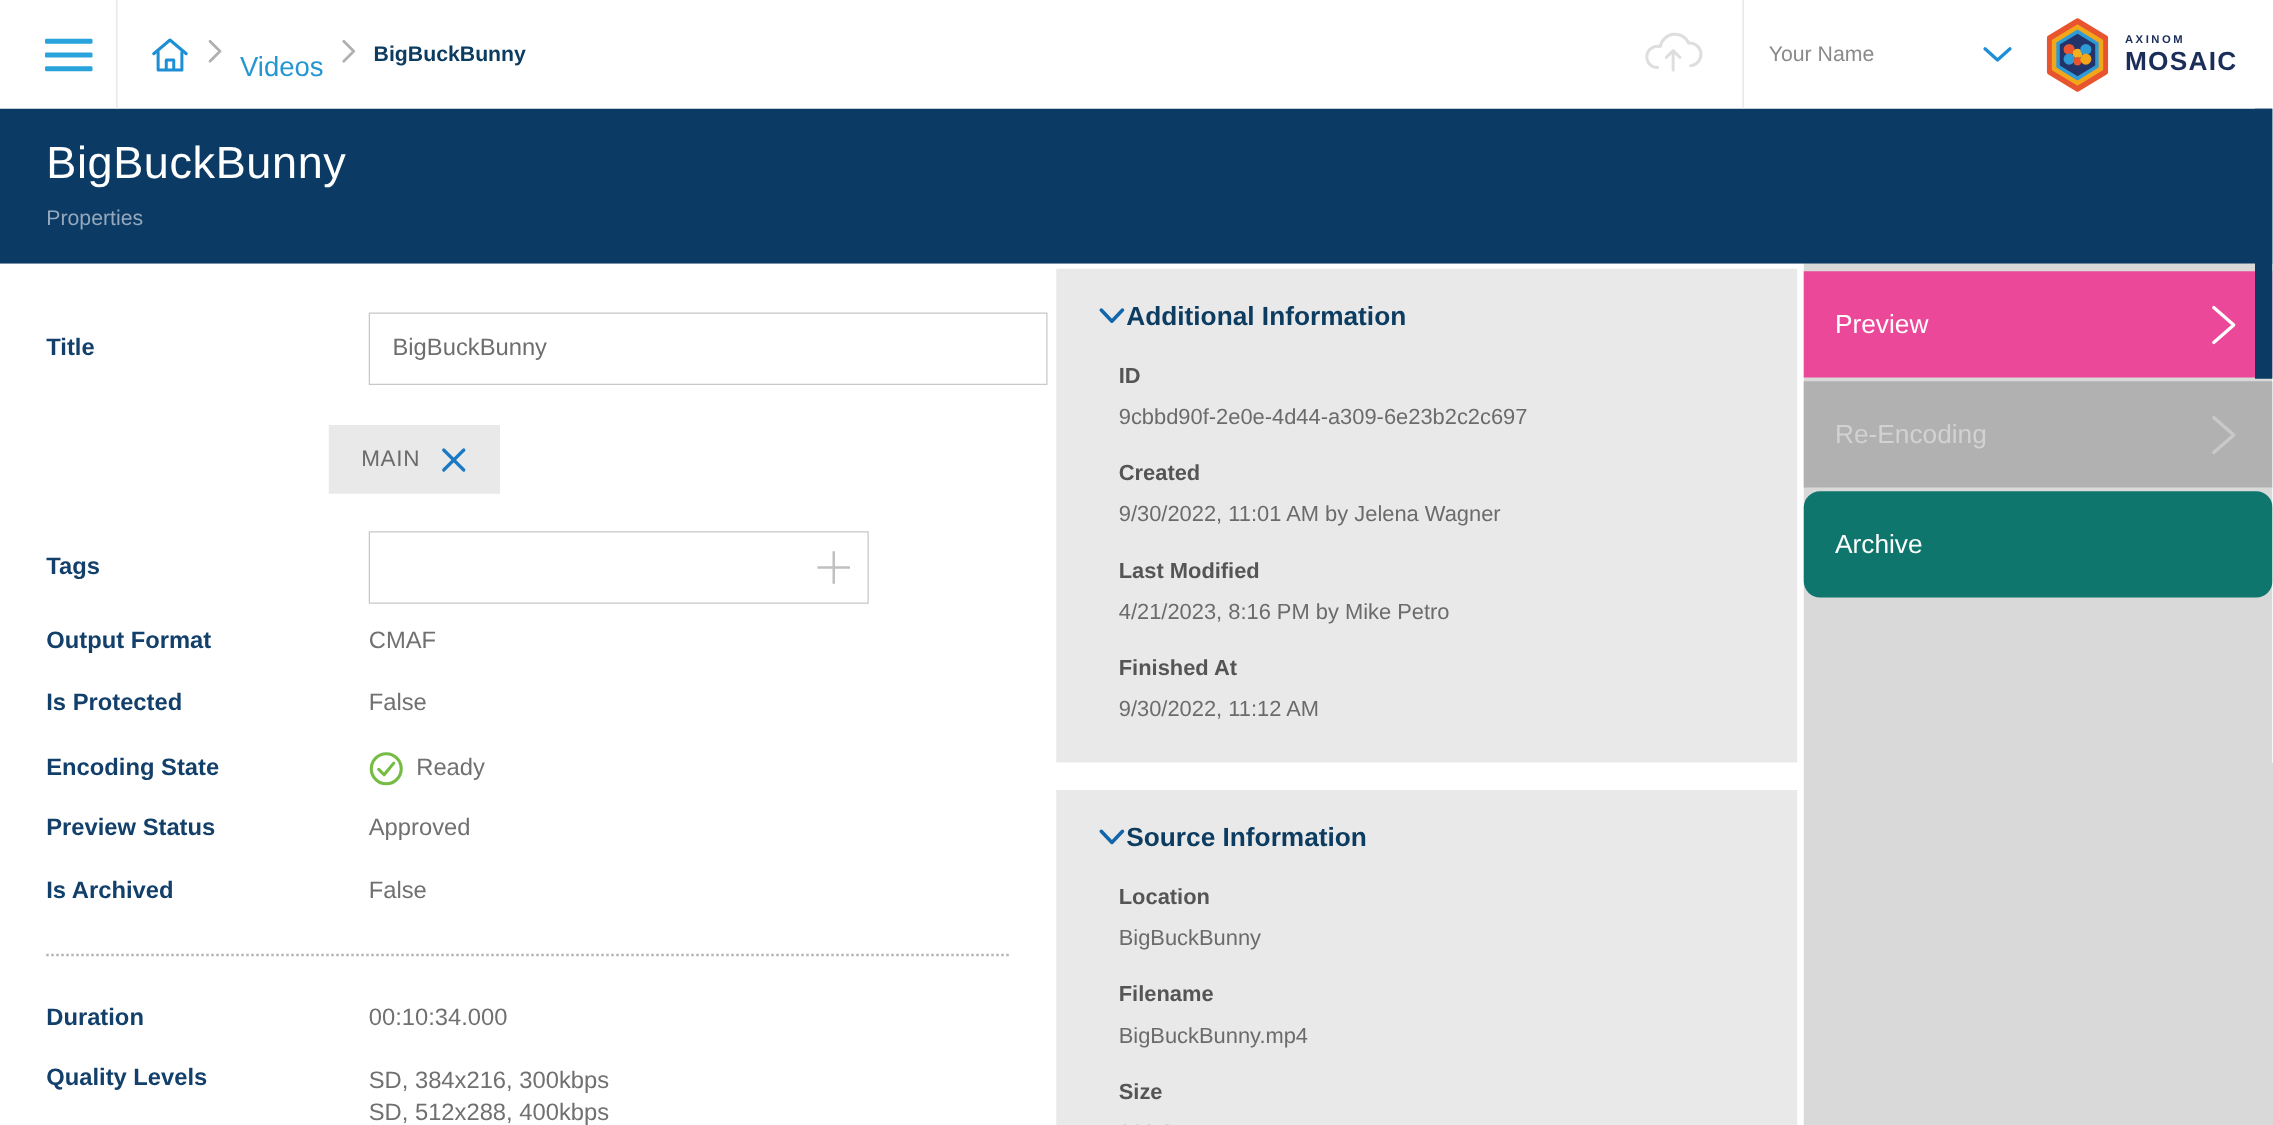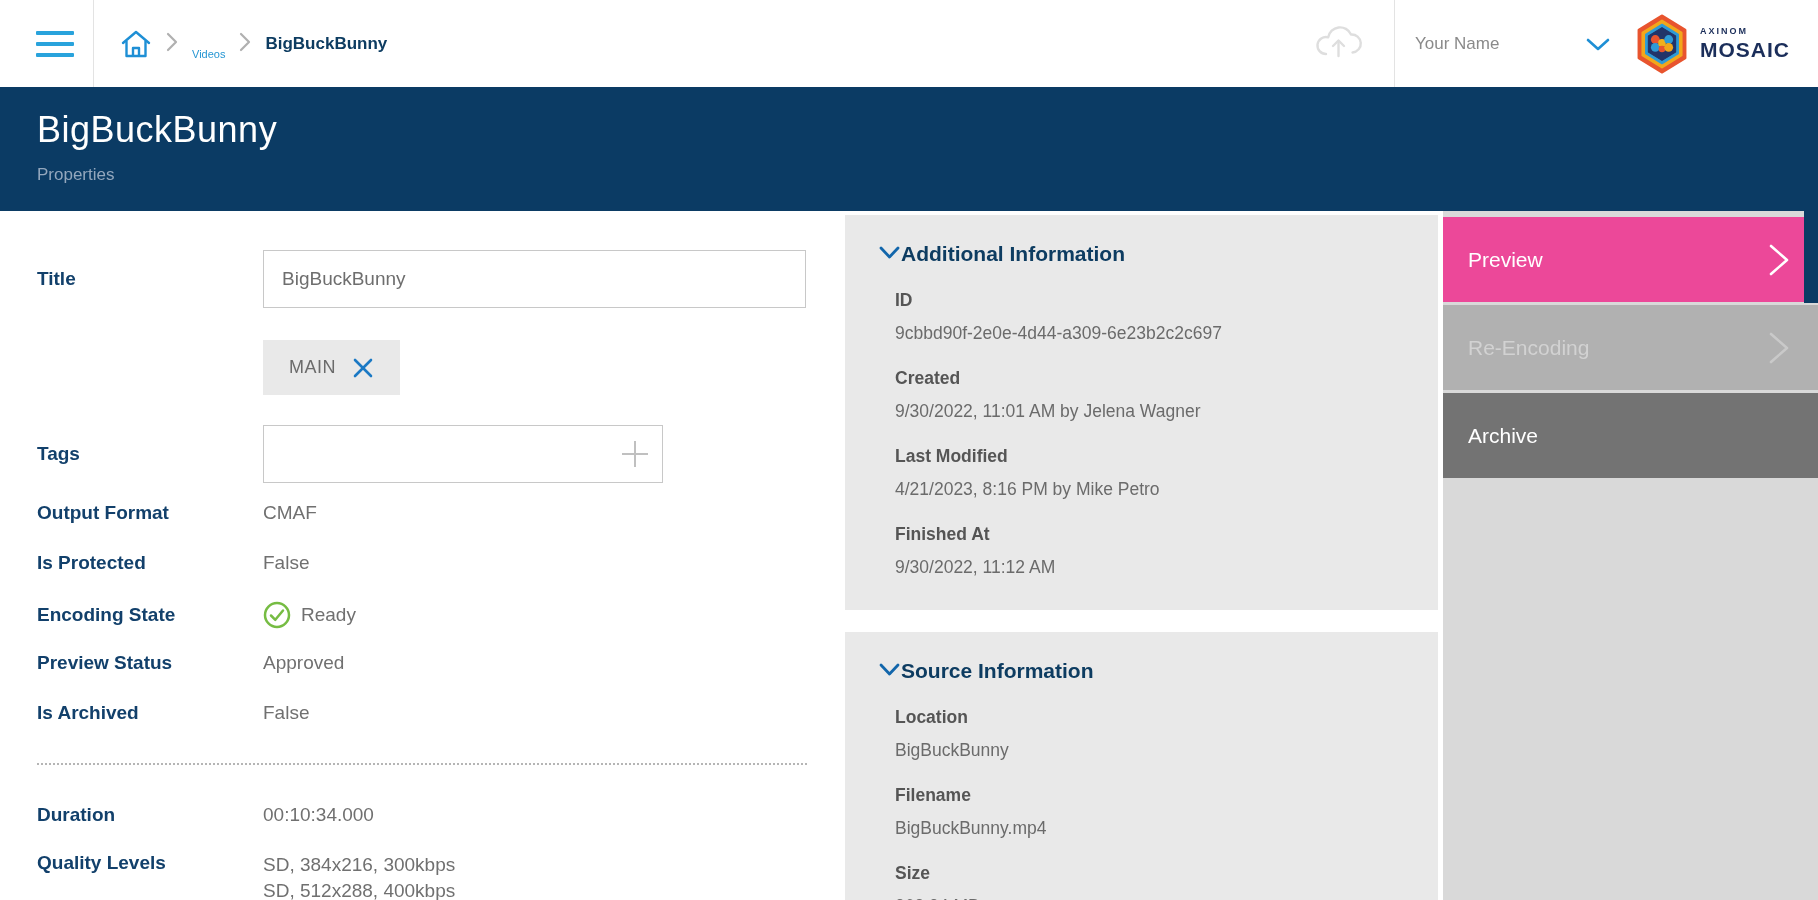--- a/index.html
+++ b/index.html
@@ -7,42 +7,42 @@
               font-family:"Liberation Sans", sans-serif; }
   .app { position:relative; width:1818px; height:900px; background:#fff; }
 
   
   .topbar { height:87px; display:flex; align-items:center; background:#fff; }
   .hamburger { width:40px; margin-left:36px; background:none; border:none; cursor:pointer;
                display:flex; flex-direction:column; gap:7px; }
   .hamburger .bar { width:38px; height:4px; background:#29a3dc; border-radius:1px; }
   .tb-divider { width:1px; height:87px; background:#e3e3e3; margin-left:17px; }
   .breadcrumb { display:flex; align-items:center; margin-left:26px; gap:14px; }
-  .crumb-link { color:#2696d3; font-size:11px; text-decoration:none; cursor:pointer;margin-top:20px; }
+  .crumb-link { color:#2696d3; font-size:22px; text-decoration:none; cursor:pointer;margin-top:20px; }
   .crumb-current { color:#0d3c61; font-size:17px; font-weight:bold; }
   .tb-right { margin-left:auto; display:flex; align-items:center; }
   .cloud-btn { background:none; border:none; margin-right:30px; cursor:pointer; }
   .tb-divider2 { width:1px; height:87px; background:#e3e3e3; }
   .user-menu { display:flex; align-items:center; cursor:pointer; width:215px;
                padding-left:20px; justify-content:space-between; }
   .user-name { color:#8a8a8a; font-size:17px; }
   .logo { display:flex; align-items:center; gap:10px; margin:0 28px 0 24px; }
   .logo-text { display:flex; flex-direction:column; line-height:1; }
   .logo-top { font-size:9px; font-weight:bold; letter-spacing:2px; color:#1b2e5a; }
   .logo-bottom { font-size:21px; font-weight:bold; letter-spacing:1px; color:#1b2e5a; margin-top:3px; }
 
   
   .page-header { height:124px; background:#0b3b64; padding:22px 0 0 37px; }
   .page-title { color:#fff; font-size:36px; font-weight:normal; letter-spacing:.5px; }
   .page-sub { color:#93a7bd; font-size:17px; margin-top:14px; }
 
   
   .content { display:flex; height:689px; }
   .form-col { width:845px; padding:39px 0 0 37px; background:#fff; }
-  .frow { display:flex; align-items:center; }
+  .frow { display:flex; align-items:center;gap:32px; }
   .flabel { width:226px; color:#12406b; font-size:19px; font-weight:bold; flex:none; }
   .title-row { height:58px; margin-bottom:32px; }
   .text-input { width:543px; height:58px; border:1px solid #c8c8c8; background:#fff;
                 font-size:19px; color:#6e6e6e; padding:0 18px;
                 font-family:"Liberation Sans", sans-serif; }
   .tags-row { height:58px; margin-bottom:17px; }
   .tags-box { width:400px; height:58px; border:1px solid #c8c8c8; display:flex;
               align-items:center; }
   .tags-input { flex:1; border:none; outline:none; height:54px; font-size:19px;
                 padding:0 12px; font-family:"Liberation Sans", sans-serif; }
@@ -72,21 +72,21 @@
   .f-value { color:#6b6b6b; font-size:17.5px; margin-top:12px; }
 
   .gap-col { width:5px; background:#fff; }
   .actions-col { flex:1; background:#d9d9d9; padding-top:6px; display:flex; flex-direction:column; }
   .action-btn { height:85px; margin-bottom:3px; border:none; cursor:pointer; width:100%;
                 background:#ec4899; color:#fff; font-size:21px; text-align:left;
                 padding:0 26px 0 25px; display:flex; align-items:center;
                 justify-content:space-between; font-family:"Liberation Sans", sans-serif; }
   .action-btn.disabled { background:#b1b1b1; color:#d2d2d2; cursor:default; }
   .action-btn.pre-gap { margin-top:2px; }
-  .action-btn.primary { background:#737373; }
+  .action-btn.primary { background:#0f766e;border-radius:13px; }
 
   .scroll-thumb { position:absolute; right:0; top:87px; width:14px; height:216px;
                   background:#0b3b64; cursor:pointer; }
 </style>
 </head>
 <body>
 
 <div class="app">
 
   <header class="topbar">

